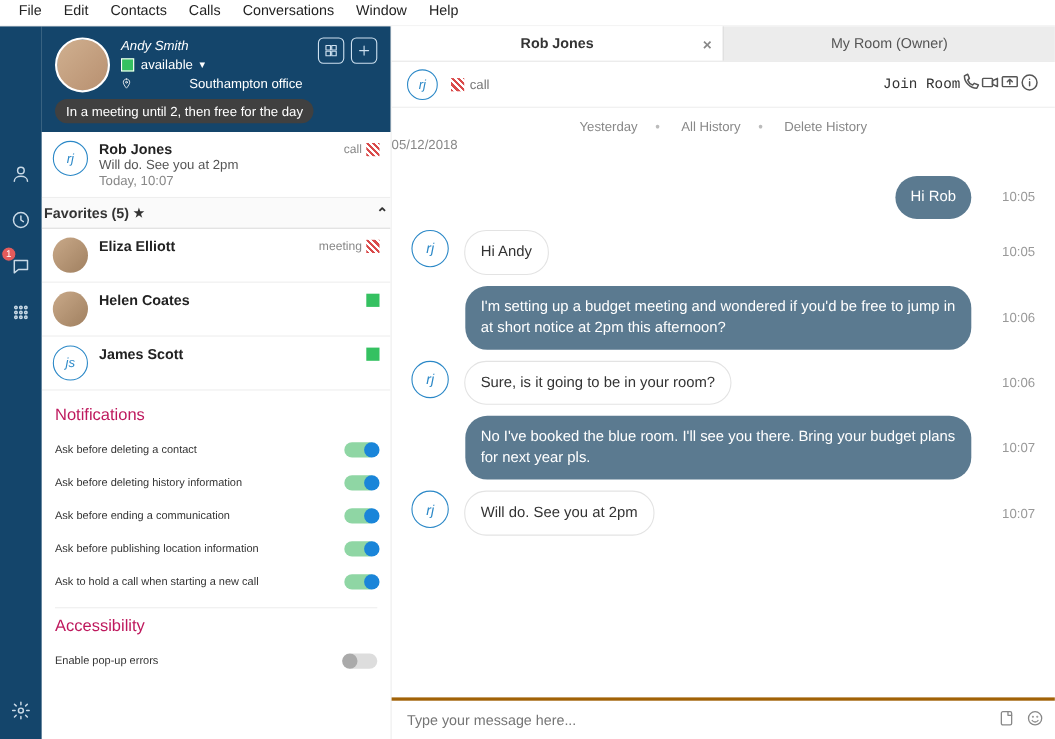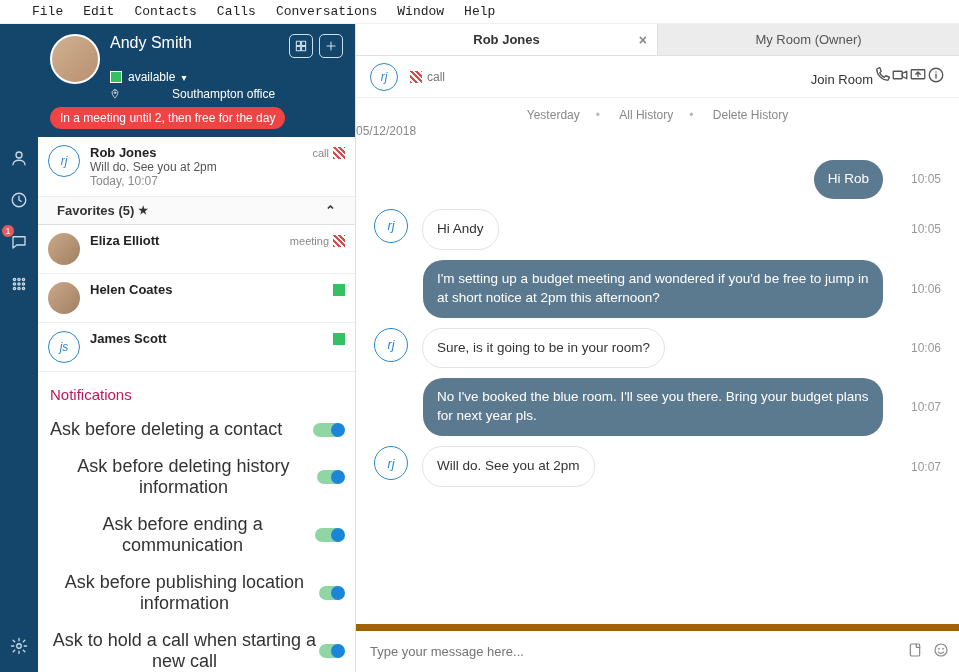--- a/index.html
+++ b/index.html
@@ -1,103 +1,103 @@
 <!DOCTYPE html>
 <html><head>
 <meta charset="utf-8">
 <style>
 * { box-sizing: border-box; margin: 0; padding: 0; }
 body { font-family: -apple-system, "Segoe UI", Arial, sans-serif; font-size: 13px; color: #333; background: #fff; width: 959px; height: 672px; overflow: hidden; }
 
-.menubar { height: 24px; display: flex; align-items: center; padding: 0 22px; background: #fff; border-bottom: 1px solid #f0f0f0; font-family: Liberation Mono, monospace; }
+.menubar { height: 24px; display: flex; padding: 0 7px; background: #fff; border-bottom: 1px solid #f0f0f0; }
 .menubar span { padding: 2px 10px; cursor: default; font-size: 13px; color: #222; }
 
 .main { display: flex; height: 648px; }
 
 .navrail { width: 38px; background: #14456b; display: flex; flex-direction: column; align-items: center; padding-top: 120px; }
 .navrail .nav-icon { width: 28px; height: 28px; display: flex; align-items: center; justify-content: center; color: #c9d9e6; margin-bottom: 14px; position: relative; }
 .navrail .nav-icon svg { width: 18px; height: 18px; }
 .navrail .badge { position: absolute; top: -4px; left: -4px; background: #e35b5b; color: #fff; border-radius: 50%; width: 14px; height: 14px; font-size: 9px; display: flex; align-items: center; justify-content: center; border:1px solid #14456b; }
 .navrail .spacer { flex: 1; }
 .navrail .gear { margin-bottom: 12px; }
 
 .sidepanel { width: 318px; display: flex; flex-direction: column; border-right: 1px solid #e0e0e0; }
 
 .profile { background: #14456b; color: #fff; padding: 10px 12px 8px 12px; }
 .profile-row { display: flex; align-items: flex-start; }
 .avatar-lg { width: 50px; height: 50px; border-radius: 50%; background: linear-gradient(135deg,#d0b090,#b89070); border: 2px solid #fff; flex-shrink:0; overflow:hidden; }
 .profile-info { margin-left: 10px; flex: 1; }
-.profile-name { font-size: 16px; font-weight: 500; margin-bottom: 18px; }
+.profile-name { font-size: 12px; font-weight: 500; margin-bottom: 4px; font-style: italic; }
 .presence { display: flex; align-items: center; font-size: 12px; margin-bottom: 3px; }
 .presence .sq { width: 12px; height: 12px; border: 1px solid #fff; margin-right: 6px; }
 .presence .chev { margin-left: 6px; font-size: 10px; }
 .location { font-size: 12px; display: flex; align-items: center; gap: 48px; }
 .location svg { width: 10px; height: 10px; margin-right: 4px; }
-.status-pill { background: #ef4444; border-radius: 14px; padding: 4px 10px; font-size: 12px; margin-top: 6px; display: inline-block; }
+.status-pill { background: #404040; border-radius: 14px; padding: 4px 10px; font-size: 12px; margin-top: 6px; display: inline-block; }
 .profile-actions { display: flex; gap: 6px; }
 .profile-actions .ibox { width: 24px; height: 24px; border: 1.5px solid #cde0ef; border-radius: 5px; display: flex; align-items: center; justify-content: center; color: #cde0ef; }
 .profile-actions .ibox svg { width: 14px; height: 14px; }
 
 .contacts { flex: 1; overflow-y: auto; background: #fff; }
 .contact-row { display: flex; padding: 8px 10px; border-bottom: 1px solid #eee; }
 .avatar-sm { width: 32px; height: 32px; border-radius: 50%; flex-shrink: 0; display: flex; align-items: center; justify-content: center; font-size: 12px; font-style: italic; }
 .avatar-sm.ring { border: 1.5px solid #2b88c7; color: #2b88c7; background: #fff; }
 .avatar-sm.img { background: linear-gradient(135deg,#c9a989,#a08060); }
 .contact-body { margin-left: 10px; flex: 1; min-width:0; }
 .contact-name { font-weight: 600; font-size: 13px; color: #222; }
 .contact-sub { font-size: 12px; color: #555; }
 .contact-time { font-size: 12px; color: #888; }
 .contact-right { text-align: right; font-size: 11px; color: #888; display:flex; align-items:center; gap:4px; }
 .hatch { width: 12px; height: 12px; background: repeating-linear-gradient(45deg,#d94a4a,#d94a4a 2px,#fff 2px,#fff 4px); }
 .sq-green { width: 12px; height: 12px; background: #35c161; }
 
-.section-header { display: flex; align-items: center; padding: 6px 19px; border-bottom: 1px solid #ddd; font-size: 13px; font-weight: 600; background: #fafafa; }
+.section-header { display: flex; align-items: center; padding: 6px 2px; border-bottom: 1px solid #ddd; font-size: 13px; font-weight: 600; background: #fafafa; }
 .section-header .star { margin-left: 4px; font-size: 11px; }
 .section-header .caret { margin-left: auto; }
 
 .settings-block { padding: 10px 12px 4px 12px; }
 .settings-title { color: #be185d; font-weight: 400; font-size: 15px; margin: 4px 0 8px 0; }
-.setting-row { display: flex; align-items: center; font-size: 18px; color: #333; padding: 8px 0; text-align: center; }
+.setting-row { display: flex; align-items: center; font-size: 10px; color: #333; padding: 8px 0; text-align: center; }
 .setting-row .toggle { margin-left: auto; width: 30px; height: 14px; background: #8fd6a4; border-radius: 8px; position: relative; }
 .setting-row .toggle::after { content:""; position:absolute; width:14px; height:14px; background:#1a85d9; border-radius:50%; right:-2px; top:0; }
 .setting-row .toggle.off { background:#ddd; }
 .setting-row .toggle.off::after { background:#aaa; left:-2px; right:auto; }
 .divider { height:1px; background:#eee; margin: 8px 0; }
 
 .chat { flex: 1; display: flex; flex-direction: column; background: #fff; }
 .tabs { display: flex; height: 32px; border-bottom: 1px solid #e0e0e0; }
 .tab { flex: 1; display: flex; align-items: center; justify-content: center; font-size: 13px; position: relative; }
 .tab.active { background: #fff; font-weight: 600; }
 .tab.inactive { background: #ececec; color: #555; border-left:1px solid #ddd; }
 .tab .close { position: absolute; right: 10px; font-size: 14px; color: #888; }
 
 .chat-toolbar { height: 42px; display: flex; align-items: center; padding: 0 14px; border-bottom: 1px solid #eee; }
 .chat-toolbar .avatar-sm { width: 28px; height: 28px; }
 .call-ind { display:flex; align-items:center; gap:5px; margin-left:12px; font-size:12px; color:#777; }
-.chat-toolbar .right { margin-left: auto; display:flex; align-items:flex-end; color:#555; }
+.chat-toolbar .right { margin-left: auto; display:flex; align-items:center; color:#555;font-family:Liberation Mono, monospace; }
 .chat-toolbar .right .join { font-size:13px; color:#333; }
 .chat-toolbar .right svg { width: 18px; height: 18px; }
 
 .history-bar { text-align:center; font-size:12px; color:#888; padding: 10px 0 2px 0; }
 .history-bar span { padding: 0 8px; }
 .history-bar .dot::after { content:"•"; color:#bbb; }
 .date-label { font-size:12px; color:#888; padding-bottom: 6px; }
 
 .messages { flex:1; overflow-y:auto; padding: 6px 18px 10px 18px; }
 .msg-row { display:flex; margin: 10px 0; align-items:flex-start; }
 .msg-row.me { justify-content:flex-end; }
 .msg-row .time { font-size:12px; color:#999; width: 46px; flex-shrink:0; align-self:center; }
 .msg-row.me .time { order:2; text-align:right; margin-left:12px; }
 .msg-row .av { width:34px; height:34px; border-radius:50%; border:1.5px solid #2b88c7; color:#2b88c7; display:flex; align-items:center; justify-content:center; font-style:italic; font-size:13px; margin-right:14px; flex-shrink:0; }
 .bubble { max-width: 460px; padding: 10px 14px; border-radius: 20px; font-size: 13.5px; line-height:1.4; }
 .bubble.me { background:#5b7a90; color:#fff; }
 .bubble.other { background:#fff; border:1px solid #e3e3e3; color:#333; }
 .msg-row.other .trail-time { margin-left:auto; font-size:12px; color:#999; align-self:center; padding-left:12px; }
 
-.composer { height:48px; border-top:7px solid #a16207; display:flex; align-items:center; padding:0 10px; }
+.composer { height:38px; border-top:3px solid #a16207; display:flex; align-items:center; padding:0 10px; }
 .composer input { flex:1; border:none; outline:none; font-size:13px; color:#555; padding:4px; }
 .composer .cicons { display:flex; gap:10px; color:#888; }
 .composer .cicons svg { width:16px; height:16px; }
 
 svg { fill: none; stroke: currentColor; stroke-width: 1.8; stroke-linecap: round; stroke-linejoin: round; }
 </style>
 </head>
 <body>
 
 <div class="menubar" id="menubar">

